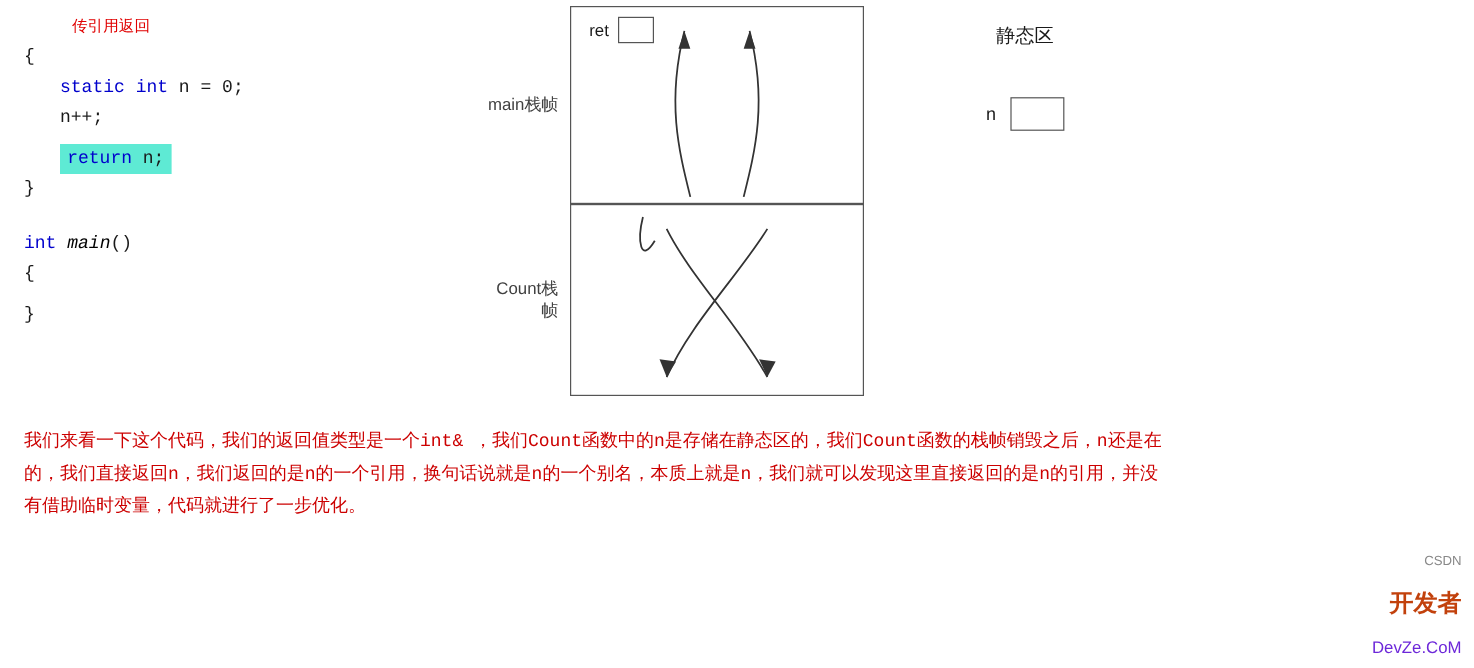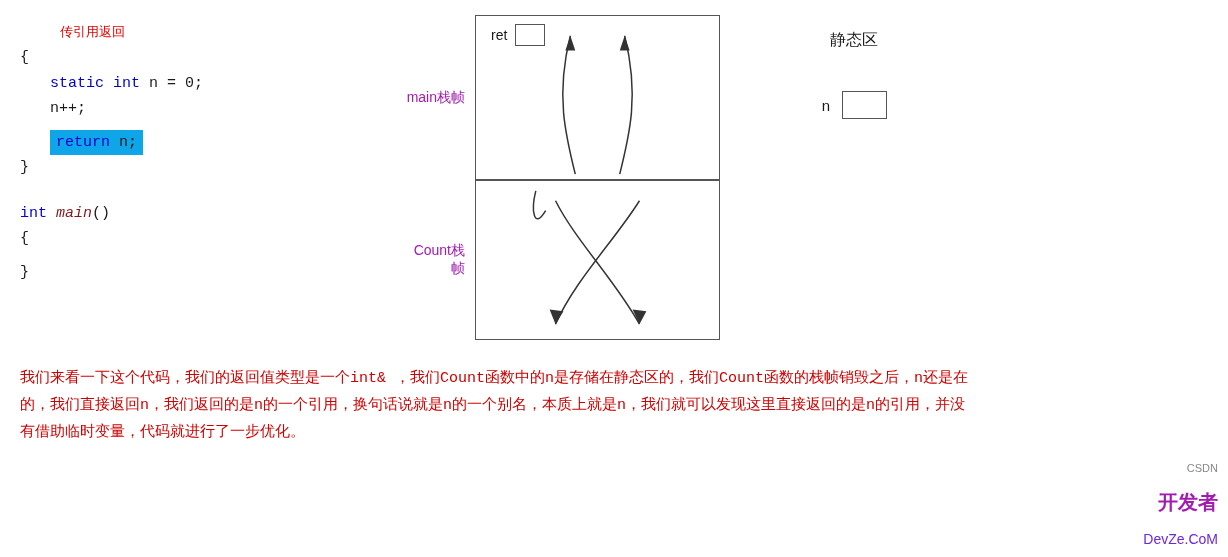--- a/index.html
+++ b/index.html
@@ -9,21 +9,21 @@
       font-size: 14px;
       color: #1a1a1a;
       width: 1228px;
       min-height: 557px;
       overflow-x: hidden;
     }
 
     .main-container {
       display: flex;
       flex-direction: column;
-      padding: 10px 20px;
+      padding: 0 20px;
     }
 
     .top-section {
       display: flex;
       flex-direction: row;
       gap: 0px;
       align-items: flex-start;
       margin-top: 5px;
     }
 
@@ -45,39 +45,39 @@
     }
 
     .code-block {
       font-family: 'Consolas', 'Courier New', monospace;
       font-size: 15px;
       line-height: 1.7;
       color: #1a1a1a;
     }
 
     .kw { color: #0000cc; font-weight: normal; }
-    .kw-italic { color: #7f1d1d; font-style: italic; }
+    .kw-italic { color: #000000; font-style: italic; }
     .highlighted-int {
       display: inline-block;
       border: 1.5px solid #cc0000;
       border-radius: 12px;
       padding: 0 3px;
       color: #0000cc;
       line-height: 1.3;
     }
     .ref-sym {
       color: #1a1a1a;
     }
     .fn-name {
       color: #1a1a1a;
     }
     .num { color: #1a1a1a; }
 
     .return-n-line {
-      background: #0ea5e9;
+      background: #5eead4;
       display: inline-block;
       padding: 0 6px;
     }
 
     
     .diagram-panel {
       width: 350px;
       flex-shrink: 0;
       display: flex;
       flex-direction: column;
@@ -88,21 +88,21 @@
 
     .frame-row {
       display: flex;
       align-items: center;
       margin-bottom: 0;
     }
 
     .frame-label {
       font-family: Arial, 'Microsoft YaHei', sans-serif;
       font-size: 14px;
-      color: #a21caf;
+      color: #404040;
       width: 75px;
       text-align: right;
       padding-right: 10px;
       flex-shrink: 0;
     }
 
     .frame-box {
       border: 1.5px solid #555;
       background: #fff;
       position: relative;
@@ -305,16 +305,16 @@
 
   </div>
 
   <div class="bottom-text">我们来看一下这个代码，我们的返回值类型是一个int&amp; ，我们Count函数中的n是存储在静态区的，我们Count函数的栈帧销毁之后，n还是在的，我们直接返回n，我们返回的是n的一个引用，换句话说就是n的一个别名，本质上就是n，我们就可以发现这里直接返回的是n的引用，并没有借助临时变量，代码就进行了一步优化。</div>
 
 </div>
 
 <div class="watermark">
   <span class="watermark-top">CSDN</span>
   <span class="watermark-main">
-    <span style="color:#a21caf; font-weight:bold; font-size:20px;">开发者</span>
+    <span style="color:#c2410c; font-weight:bold; font-size:20px;">开发者</span>
   </span>
   <span style="font-family: Arial, sans-serif; font-size: 14px; color: #6d28d9;">DevZe.CoM</span>
 </div>
 
 </body></html>

